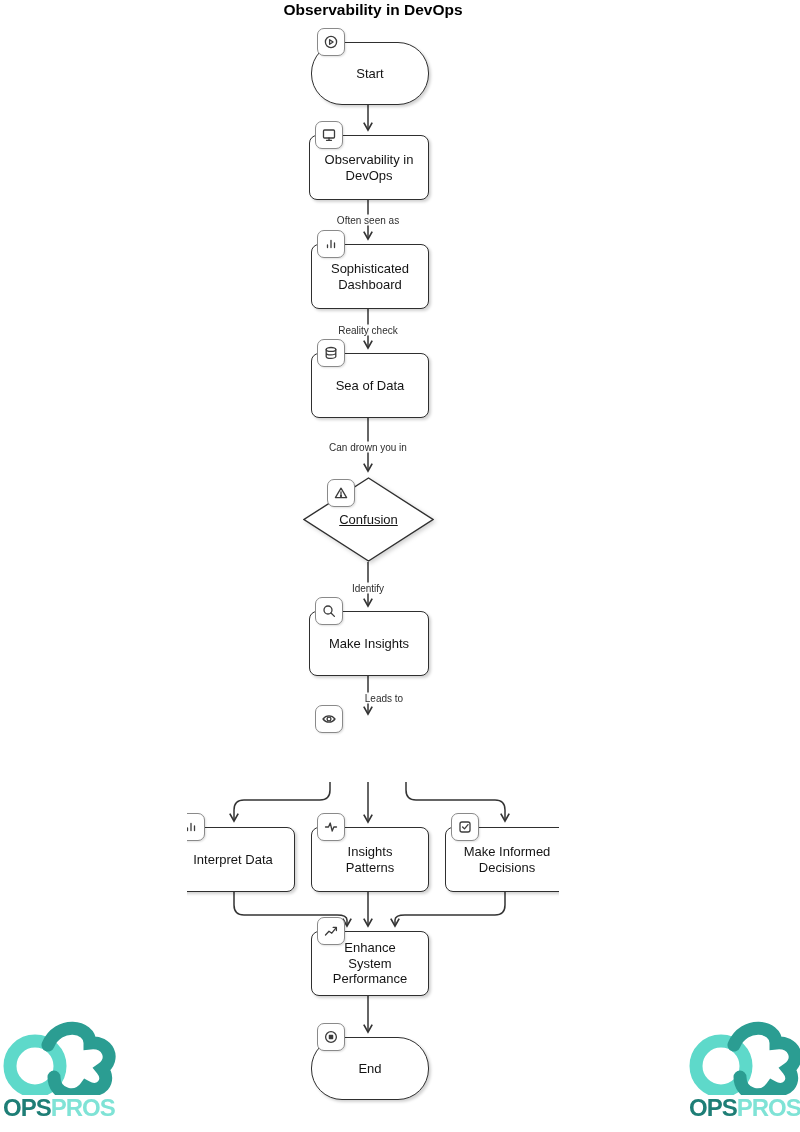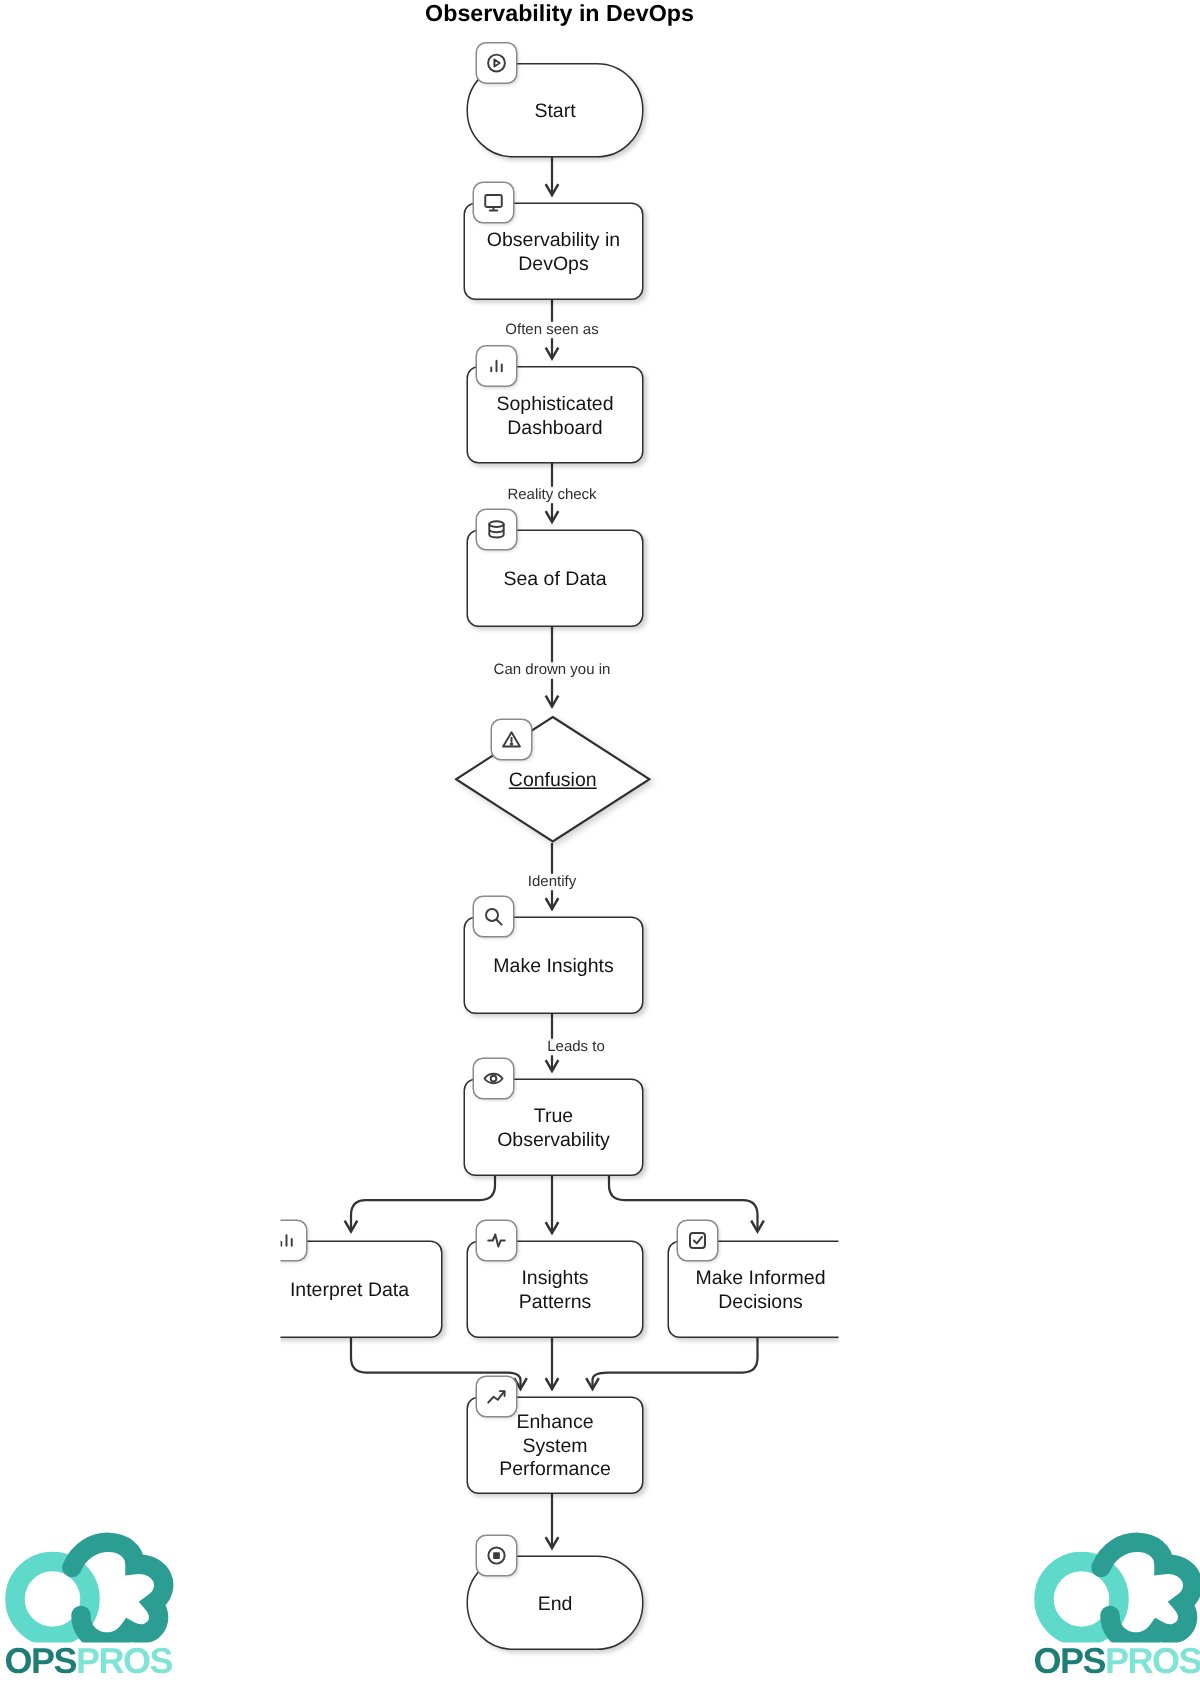--- a/index.html
+++ b/index.html
@@ -151,23 +151,20 @@
   <div class="node" id="n-insights" style="left:122px;top:611px;width:118px;height:63px;">
     <span class="nlabel">Make Insights</span>
   </div>
   <span class="badge" style="left:128px;top:597px;">
     <svg width="16" height="16" viewBox="0 0 16 16">
         <circle cx="7" cy="7" r="4"></circle>
         <path d="M10,10 L13.4,13.4"></path>
       </svg>
   </span>
 
-  <div class="node" id="n-trueobs" style="left:122px;top:719px;width:118px;height:63px;">
-    <span class="nlabel">True Observability</span>
-  </div>
   <span class="badge" style="left:128px;top:705px;">
     <svg width="16" height="16" viewBox="0 0 16 16">
         <path d="M2,8 C5,3.8 11,3.8 14,8 C11,12.2 5,12.2 2,8 Z"></path>
         <circle cx="8" cy="8" r="1.9"></circle>
       </svg>
   </span>
 
   <div class="node" id="n-interpret" style="left:-16px;top:827px;width:122px;height:63px;">
     <span class="nlabel">Interpret Data</span>
   </div>

